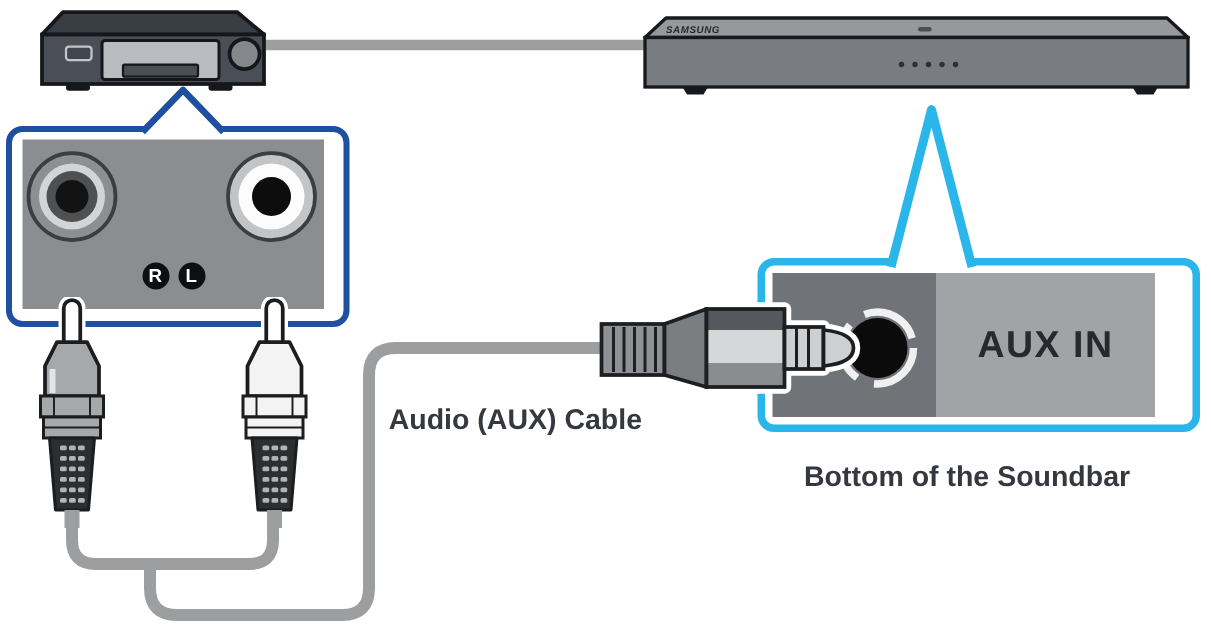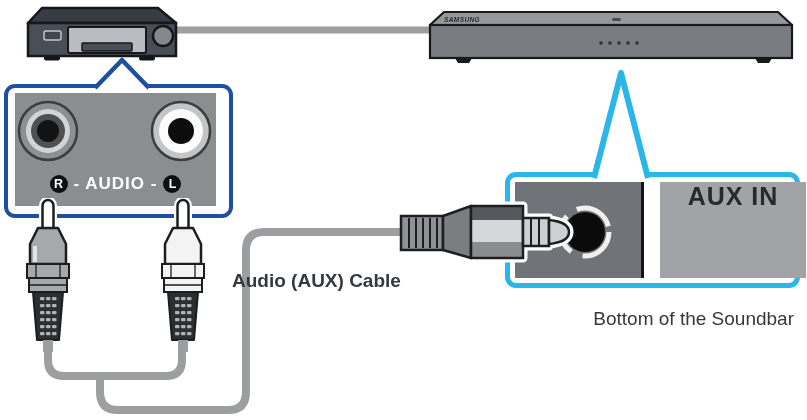--- a/index.html
+++ b/index.html
@@ -35,34 +35,34 @@
     white-space:nowrap;
   }
   .rca-badge {
     width:18px; height:18px; border-radius:50%; background:#0e0f11; color:#fff;
     display:flex; align-items:center; justify-content:center;
     font-size:12.5px; font-weight:700; letter-spacing:0;
   }
 
   
   .aux-panel-dark  { left:515px; top:182px; width:126px; height:96px; background:var(--panel-dark,#707377); z-index:4; }
-  .aux-panel-light { left:660px; top:182px; width:146px; height:96px; background:var(--panel-light,#a1a3a6); z-index:4;
-                     display:flex; align-items:flex-start; justify-content:center; }
+  .aux-panel-light { left:624px; top:182px; width:146px; height:96px; background:var(--panel-light,#a1a3a6); z-index:4;
+                     display:flex; align-items:center; justify-content:center; }
   .aux-divider { left:641px; top:182px; width:3px; height:96px; background:#121316; z-index:4; }
   .aux-label { font-size:25px; font-weight:700; color:#26292d; letter-spacing:1px; }
 
   
   .note {
-    left:232px; top:266px; width:196px; text-align:left;
+    left:232px; top:266px; width:196px; text-align:right;
     font-size:19px; font-weight:700; line-height:30px;
     color:var(--text-dark,#35383f); z-index:6;
   }
   .caption {
-    left:564px; top:308px; width:230px; text-align:right;
-    font-size:19px; font-weight:400; color:var(--text-dark,#35383f); z-index:6;
+    left:536px; top:308px; width:230px; text-align:left;
+    font-size:19px; font-weight:700; color:var(--text-dark,#35383f); z-index:6;
   }
 
   svg { display:block; }
   .z1{z-index:1;} .z2{z-index:2;} .z4{z-index:4;} .z5{z-index:5;} .z6{z-index:6;}
 </style>
 </head>
 <body>
 
 <div class="canvas">
 
@@ -114,21 +114,20 @@
     <circle cx="32" cy="32" r="11" fill="#131313"></circle>
   </svg>
   <svg class="abs z4" style="left:149px;top:99px" width="64" height="64" viewBox="0 0 64 64">
     <circle cx="32" cy="32" r="29" fill="#c3c4c6" stroke="#3b3d3f" stroke-width="2.5"></circle>
     <circle cx="32" cy="32" r="22" fill="#fcfcfc"></circle>
     <circle cx="32" cy="32" r="13" fill="#0d0d0d"></circle>
   </svg>
 
   <div class="abs rca-label-row">
     <span class="rca-badge">R</span>
-    <span>- AUDIO -</span>
     <span class="rca-badge">L</span>
   </div>
 
   <svg class="abs z5" style="left:24px;top:198px" width="48" height="162" viewBox="0 0 48 162">
     <rect x="18.5" y="2" width="11" height="34" rx="5.5" fill="#fff" stroke="#ffffff" stroke-width="7"></rect>
     <rect x="18.5" y="2" width="11" height="34" rx="5.5" fill="#ffffff" stroke="#1b1d1f" stroke-width="2.5"></rect>
     <path d="M14,30 L34,30 L42,46 L42,66 L6,66 L6,46 Z" fill="#a6a8aa" stroke="#1b1d1f" stroke-width="2.5" stroke-linejoin="round"></path>
     <rect x="9" y="48" width="4" height="16" fill="#e3e4e5"></rect>
     <rect x="3" y="66" width="42" height="14" fill="#a6a8aa" stroke="#1b1d1f" stroke-width="2"></rect>
     <rect x="5" y="80" width="38" height="14" fill="#a6a8aa" stroke="#1b1d1f" stroke-width="2"></rect>

